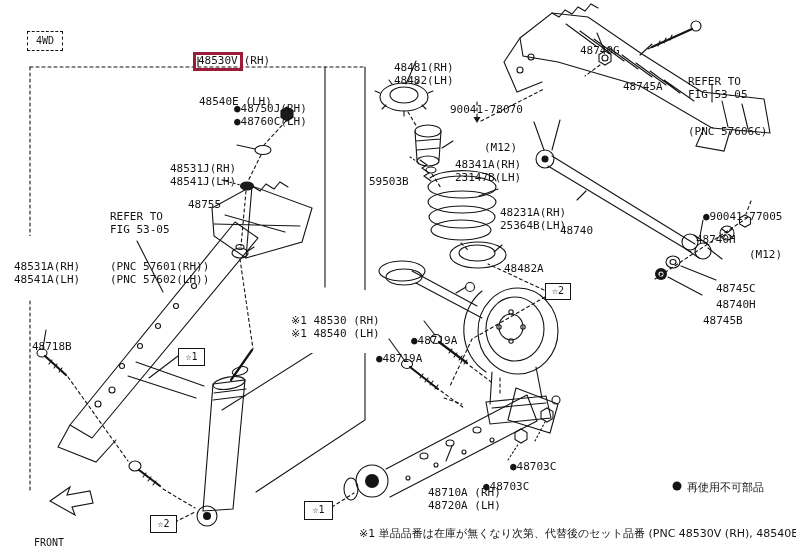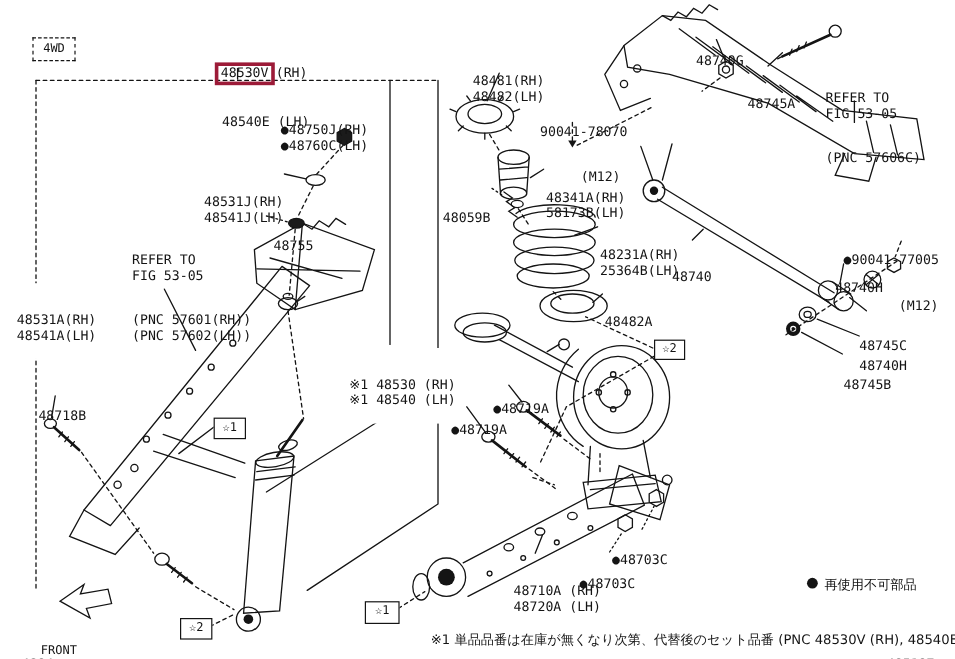--- a/index.html
+++ b/index.html
@@ -249,34 +249,34 @@
   <g>
     <path d="M50,501 L70,487 L67,495 L90,491 L93,503 L72,507 L75,515 Z"></path>
   </g>
   <g>
     <circle class="fill" cx="677" cy="486" r="4.5"></circle>
   </g>
 </svg>
 
 <div class="mbox dashedbox" style="left:27px;top:31px;width:34px;height:18px;line-height:18px;">4WD</div>
 
-<div class="lbl" style="left:179px;top:27px;">
+<div class="lbl" style="left:193px;top:27px;">
   <span class="hlrow"><span class="hlbox" style="border-color: rgb(156, 27, 56);">48530V</span><span class="side">(RH)</span></span>
   <span style="margin-left:6px;">48540E (LH)</span>
 </div>
 
 <div class="lbl" style="left:234px;top:78px;">
   <span>●48750J(RH)</span><span>●48760C(LH)</span>
 </div>
 
 <div class="lbl" style="left:170px;top:138px;">
   <span>48531J(RH)</span><span>48541J(LH)</span>
 </div>
 
-<div class="lbl" style="left:188px;top:174px;margin-left:40px;">
+<div class="lbl" style="left:188px;top:174px;">
   <span>48755</span>
 </div>
 
 <div class="lbl" style="left:110px;top:186px;">
   <span>REFER TO</span><span>FIG 53-05</span>
   <span>(PNC 57601(RH))</span><span>(PNC 57602(LH))</span>
 </div>
 
 <div class="lbl bg" style="left:13px;top:236px;">
   <span>48531A(RH)</span><span>48541A(LH)</span>
@@ -294,25 +294,25 @@
 <div class="lbl" style="left:394px;top:37px;">
   <span>48481(RH)</span><span>48482(LH)</span>
 </div>
 
 <div class="lbl" style="left:450px;top:79px;">
   <span>90041-78070</span>
   <span style="padding-left:34px;">(M12)</span>
 </div>
 
 <div class="lbl" style="left:455px;top:134px;">
-  <span>48341A(RH)</span><span>58173B(LH)</span>
+  <span>48341A(RH)</span><span>23147B(LH)</span>
 </div>
 
 <div class="lbl" style="left:369px;top:151px;">
-  <span>48059B</span>
+  <span>59503B</span>
 </div>
 
 <div class="lbl" style="left:500px;top:182px;text-align:right;">
   <span>48231A(RH)</span><span>25364B(LH)</span>
 </div>
 
 <div class="lbl" style="left:560px;top:200px;">
   <span>48740</span>
 </div>
 

